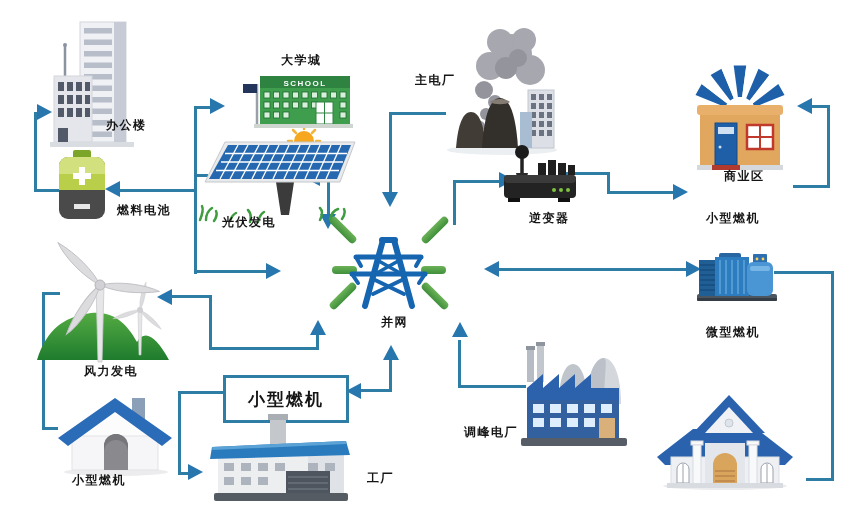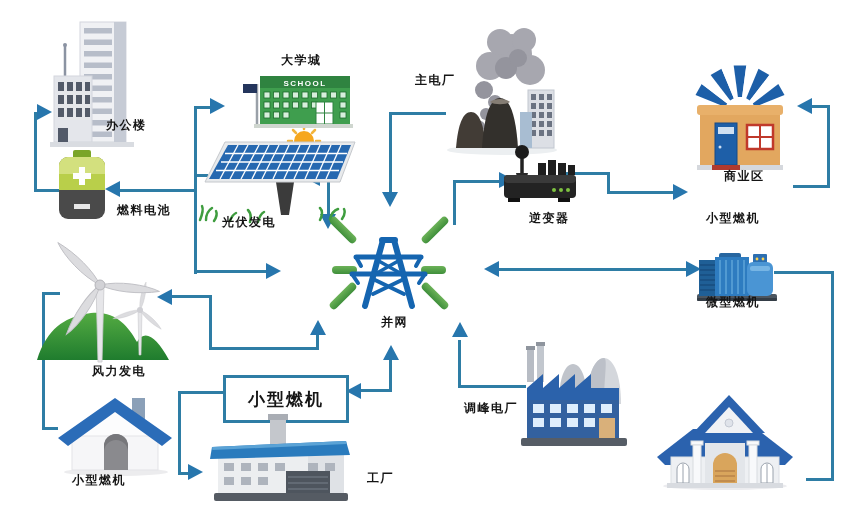--- a/index.html
+++ b/index.html
@@ -371,21 +371,21 @@
           <line x1="43" y1="8" x2="43" y2="42"></line>
           <line x1="49" y1="8" x2="49" y2="42"></line>
       </g>
       <rect x="58" y="2" width="14" height="10" rx="1" fill="#2d6fb0"></rect>
       <circle cx="62" cy="7" r="1.4" fill="#ffd34d"></circle>
         <circle cx="68" cy="7" r="1.4" fill="#ffd34d"></circle>
       <rect x="52" y="10" width="26" height="34" rx="6" fill="#4a95d4"></rect>
       <rect x="55" y="14" width="20" height="5" rx="2" fill="#77b5e4"></rect>
     </svg>
   </div>
-  <div class="lbl" style="left:706px;top:294px">微型燃机</div>
+  <div class="lbl" style="left:706px;top:324px">微型燃机</div>
 
   <div class="node" style="left:25px;top:222px">
     <svg width="150" height="160" viewBox="0 0 150 160">
       <defs>
         <linearGradient id="gh" x1="0" y1="0" x2="0" y2="1">
           <stop offset="0" stop-color="#54ab42"></stop>
             <stop offset="1" stop-color="#1f7c2e"></stop>
         </linearGradient>
       </defs>
       <path d="M12 138 C22 106 40 96 60 92 C88 86 102 102 112 120 C120 106 132 116 144 138 Z" fill="url(#gh)"></path>
@@ -402,21 +402,21 @@
         <path d="M71 63 L79 63 L77 140 L73 140 Z" fill="#e6e6e9" stroke="#c9c9cd" stroke-width="0.8"></path>
         <g fill="#dcdcdf" stroke="#bfbfc4" stroke-width="0.8">
           <path transform="translate(75,63) rotate(-47) scale(1.15)" d="M0 0 C5 -12 6 -34 2 -52 C-3 -40 -5 -16 0 0 Z"></path>
           <path transform="translate(75,63) rotate(94) scale(1.15)" d="M0 0 C5 -12 6 -34 2 -52 C-3 -40 -5 -16 0 0 Z"></path>
           <path transform="translate(75,63) rotate(212) scale(1.15)" d="M0 0 C5 -12 6 -34 2 -52 C-3 -40 -5 -16 0 0 Z"></path>
         </g>
         <circle cx="75" cy="63" r="5" fill="#d2d2d6" stroke="#b5b5ba"></circle>
       </g>
     </svg>
   </div>
-  <div class="lbl" style="left:92px;top:363px">风力发电</div>
+  <div class="lbl" style="left:84px;top:363px">风力发电</div>
 
   <div class="node" style="left:52px;top:390px">
     <svg width="135" height="88" viewBox="0 0 135 88">
       <ellipse cx="64" cy="82" rx="52" ry="4" fill="#ececee"></ellipse>
       <rect x="80" y="8" width="13" height="22" fill="#8ba0b8"></rect>
       <path d="M20 48 L63 18 L106 48 Z" fill="#fcfcfd"></path>
       <rect x="20" y="46" width="86" height="34" fill="#f6f6f8" stroke="#e3e3e7"></rect>
       <path d="M6 48 L63 8 L120 48 L110 56 L63 22 L16 56 Z" fill="#2b6cb8"></path>
       <path d="M52 80 L52 56 a12 12 0 0 1 24 0 L76 80 Z" fill="#8a8a8e"></path>
       <path d="M52 80 L52 56 a12 12 0 0 1 24 0 L76 62 a12 12 0 0 0 -24 0 Z" fill="#77777b"></path>
@@ -477,21 +477,21 @@
           <rect x="86" y="66" width="11" height="9"></rect>
         <rect x="18" y="80" width="11" height="9"></rect>
           <rect x="35" y="80" width="11" height="9"></rect>
           <rect x="52" y="80" width="11" height="9"></rect>
           <rect x="69" y="80" width="11" height="9"></rect>
       </g>
       <rect x="84" y="80" width="16" height="20" fill="#d9b07a"></rect>
       <rect x="6" y="100" width="106" height="8" rx="2" fill="#565d66"></rect>
     </svg>
   </div>
-  <div class="lbl" style="left:464px;top:400px">调峰电厂</div>
+  <div class="lbl" style="left:464px;top:424px">调峰电厂</div>
 
   <div class="node" style="left:655px;top:385px">
     <svg width="140" height="105" viewBox="0 0 140 105">
       <ellipse cx="70" cy="101" rx="62" ry="4" fill="#ececef"></ellipse>
       <path d="M2 72 L38 44 L102 44 L138 72 L130 80 L10 80 Z" fill="#2b62ae"></path>
       <rect x="16" y="72" width="108" height="28" fill="#eef0f3" stroke="#dcdfe4"></rect>
       <path d="M38 48 L74 10 L110 48 Z" fill="#2b62ae"></path>
       <path d="M50 48 L74 22 L98 48 Z" fill="#f0f2f5"></path>
       <circle cx="74" cy="38" r="4" fill="#dfe3ea" stroke="#c3c9d3"></circle>
       <rect x="50" y="58" width="40" height="42" fill="#e3e6ea"></rect>

